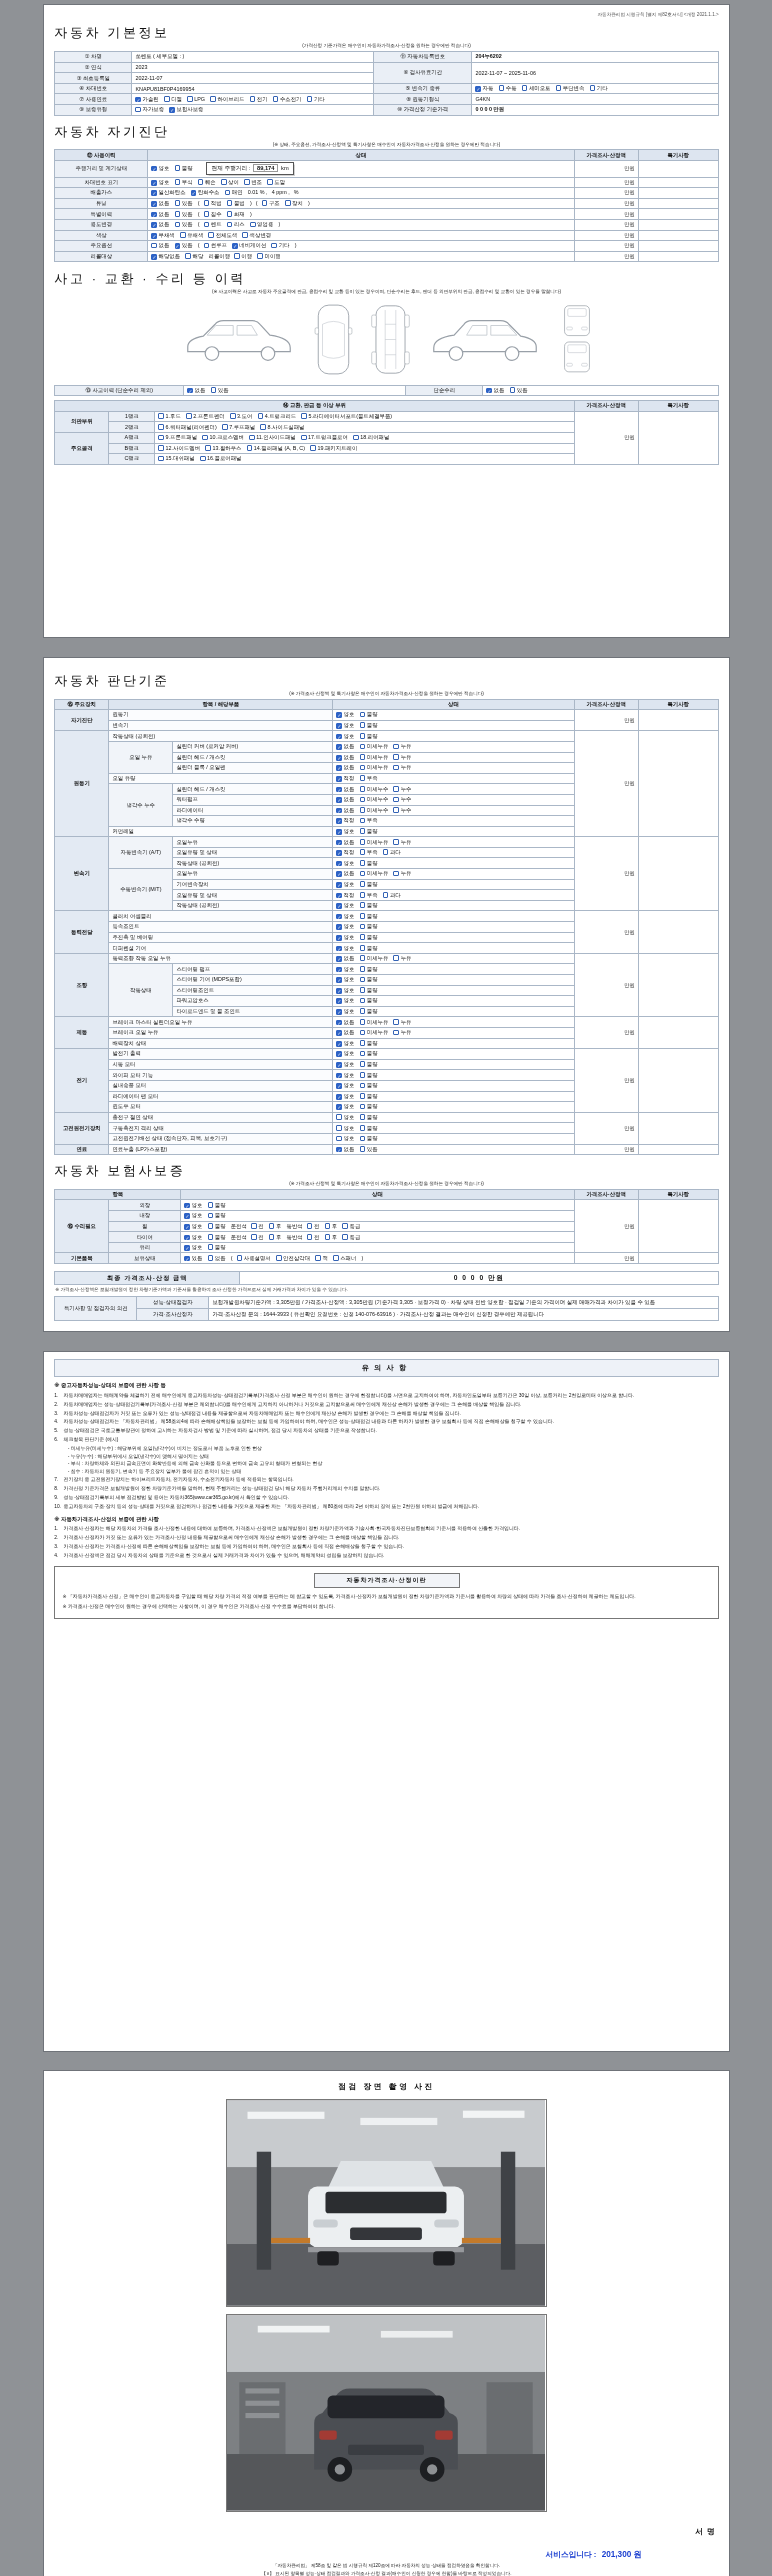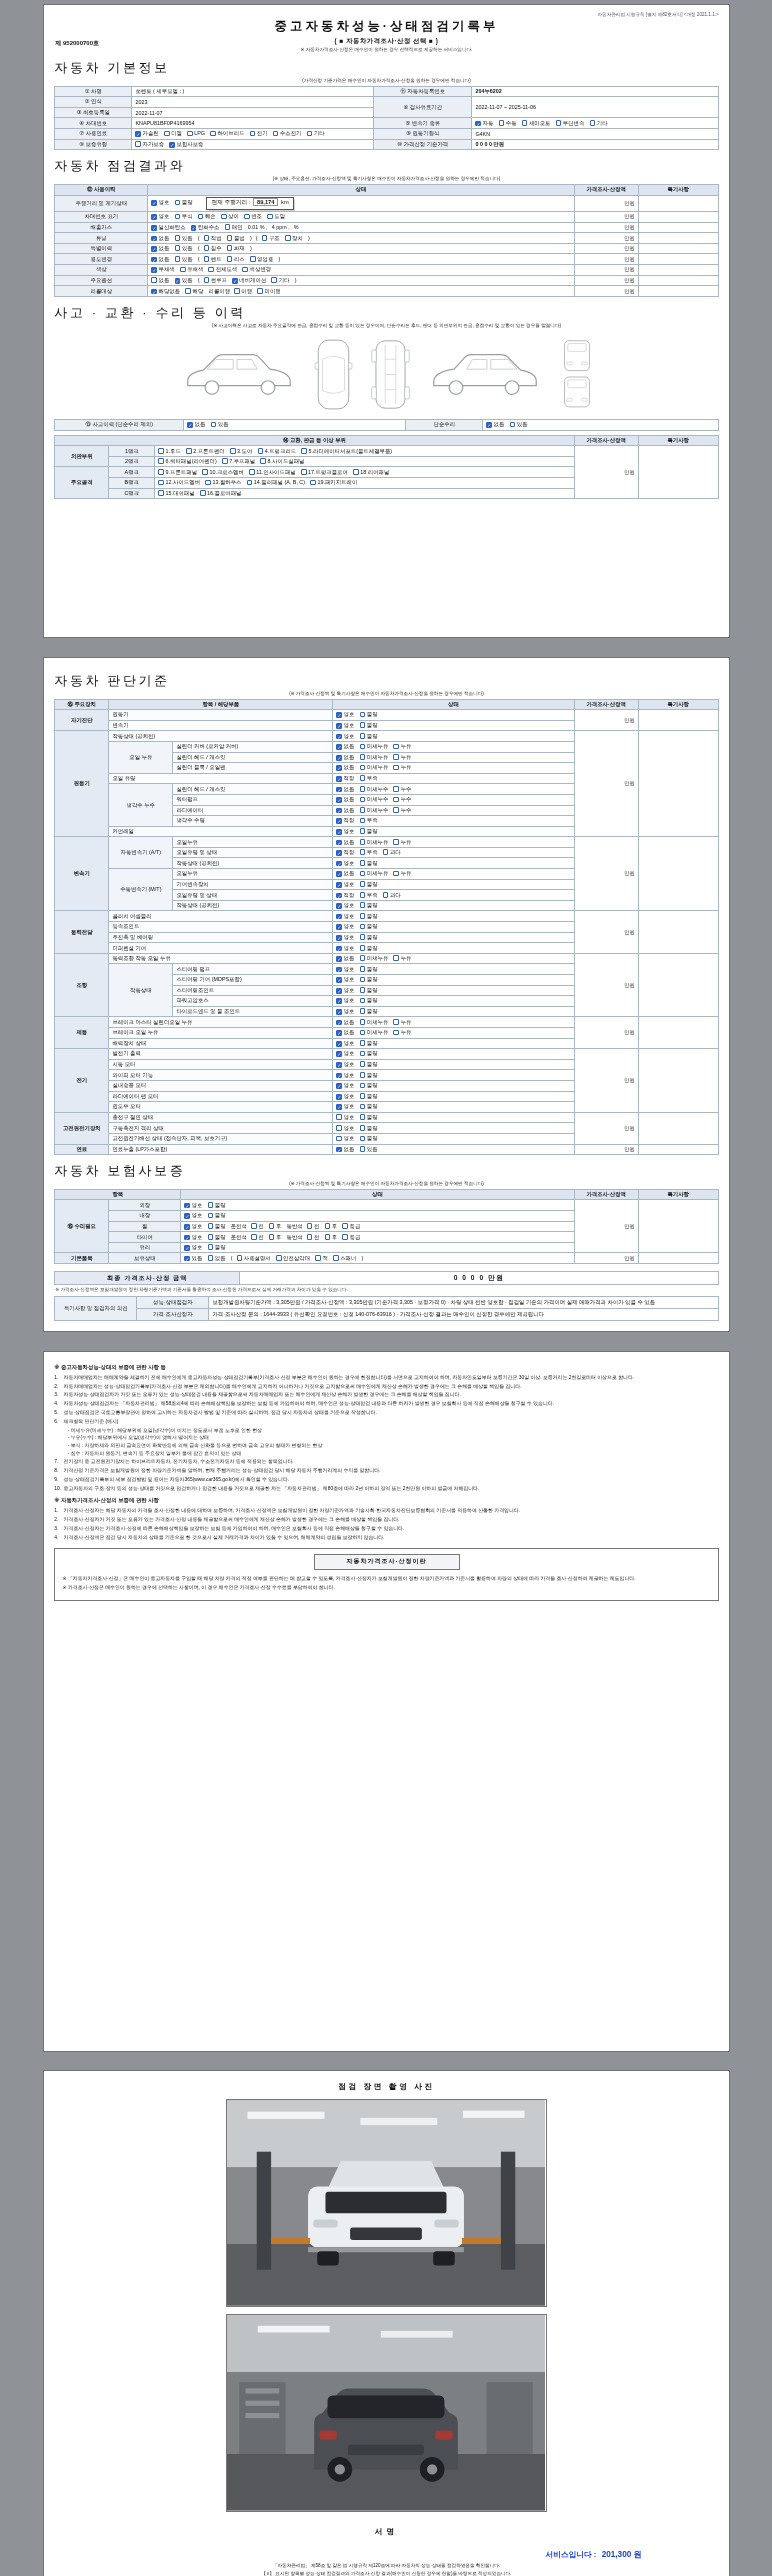--- a/index.html
+++ b/index.html
@@ -82,41 +82,35 @@
   .n-box{border:0.5px solid #777;margin-top:7.2px;padding:5.2px 7.2px 6.2px;}
   .n-box-t{
     width:144px;margin:0 auto 5.2px;border:0.5px solid #777;text-align:center;
     font-weight:bold;font-size:6px;padding:2.1px 0;background:#f2f4f8;letter-spacing:1px;
   }
   .n-box-l{font-size:4.9px;line-height:1.55;margin:2.1px 0;}
 
   
   .photos-title{font-size:7.7px;font-weight:bold;text-align:center;letter-spacing:2.6px;margin:3.1px 0 7.2px;}
   .photo-wrap{width:319px;margin:7.2px auto;border:0.5px solid #777;line-height:0;}
-  .sign-row{text-align:center;margin-top:15.5px;font-family:Liberation Mono, monospace;}
+  .sign-row{text-align:right;margin-top:15.5px;font-family:Liberation Mono, monospace;}
   .sign-label{font-size:7.7px;font-weight:bold;letter-spacing:4.1px;}
   .fee-row{text-align:right;padding-right:77px;margin-top:11.3px;color:#1b3fd0;font-weight:bold;font-size:7.7px;}
   .fee-row .fee-val{margin-left:3.1px;font-size:8.2px;}
   .footer-line{font-size:4.6px;color:#222;text-align:center;margin-top:3.1px;}
   .footer-line:first-of-type{margin-top:9.3px;}
 </style>
 </head>
 <body>
 
 <div class="page">
 
   <section class="panel" style="min-height:634px">
     <div class="form-ref">자동차관리법 시행규칙 [별지 제82호서식] &lt;개정 2021.1.1.&gt;</div>
 
-    <div class="doc-head">
-      <div class="doc-no">제 952000700호</div>
-      <h1 class="title">중고자동차성능·상태점검기록부</h1>
-      <div class="subtitle">( ■ 자동차가격조사·산정 선택 ■ )</div>
-      <div class="title-note">※ 자동차가격조사·산정은 매수인이 원하는 경우 선택적으로 제공하는 서비스입니다.</div>
-    </div>
 
     <div class="sec-title">자동차 기본정보</div>
     <div class="sec-note">(가격산정 기준가격은 매수인이 자동차가격조사·산정을 원하는 경우에만 적습니다)</div>
 
     <table class="grid">
       <colgroup>
           <col style="width:77px">
           <col style="width:242px">
           <col style="width:98px">
           <col>
@@ -152,21 +146,21 @@
         </tr>
         <tr>
           <th>⑨ 보증유형</th>
           <td><span class="cg"><span class="cgi"><span class="cb"></span><span class="cbl">자가보증</span></span><span class="cgi"><span class="cb on">✓</span><span class="cbl">보험사보증</span></span></span></td>
           <th>⑩ 가격산정 기준가격</th>
           <td class="valb">0  0  0  0  만원</td>
         </tr>
       </tbody>
     </table>
 
-    <div class="sec-title">자동차 점검결과와</div>
+    <div class="sec-title">자동차 자기진단</div>
     <div class="sec-note">(※ 상태, 주요옵션, 가격조사·산정액 및 특기사항은 매수인이 자동차가격조사·산정을 원하는 경우에만 적습니다)</div>
 
     <table class="grid">
       <colgroup>
           <col style="width:93px">
           <col>
           <col style="width:64px">
           <col style="width:80px">
         </colgroup>
       <thead>
@@ -655,20 +649,21 @@
         </tr>
         <tr>
           <th>가격·조사산정자</th>
           <td class="op-tx">가격·조사산정 문의 : 1644-3933 ( 유선확인 요청번호 : 신청 140-076-63916 ) · 가격조사·산정 결과는 매수인이 신청한 경우에만 제공됩니다</td>
         </tr>
       </tbody>
     </table>
   </section>
 
   <section class="panel" style="min-height:701px">
+    <div class="notice-title-box">유의사항</div>
     <div class="notice-body">
         <div class="n-head">※ 중고자동차성능·상태의 보증에 관한 사항 등</div>
         <div class="n-item">
           <span class="n-num">1.</span>
           <span class="n-tx">자동차매매업자는 매매계약을 체결하기 전에 매수인에게 중고자동차성능·상태점검기록부(가격조사·산정 부분은 매수인이 원하는 경우에 한정합니다)를 서면으로 고지하여야 하며, 자동차인도일부터 보증기간은 30일 이상, 보증거리는 2천킬로미터 이상으로 합니다.</span>
         </div>
         <div class="n-item">
           <span class="n-num">2.</span>
           <span class="n-tx">자동차매매업자는 성능·상태점검기록부(가격조사·산정 부분은 제외합니다)를 매수인에게 고지하지 아니하거나 거짓으로 고지함으로써 매수인에게 재산상 손해가 발생한 경우에는 그 손해를 배상할 책임을 집니다.</span>
         </div>

